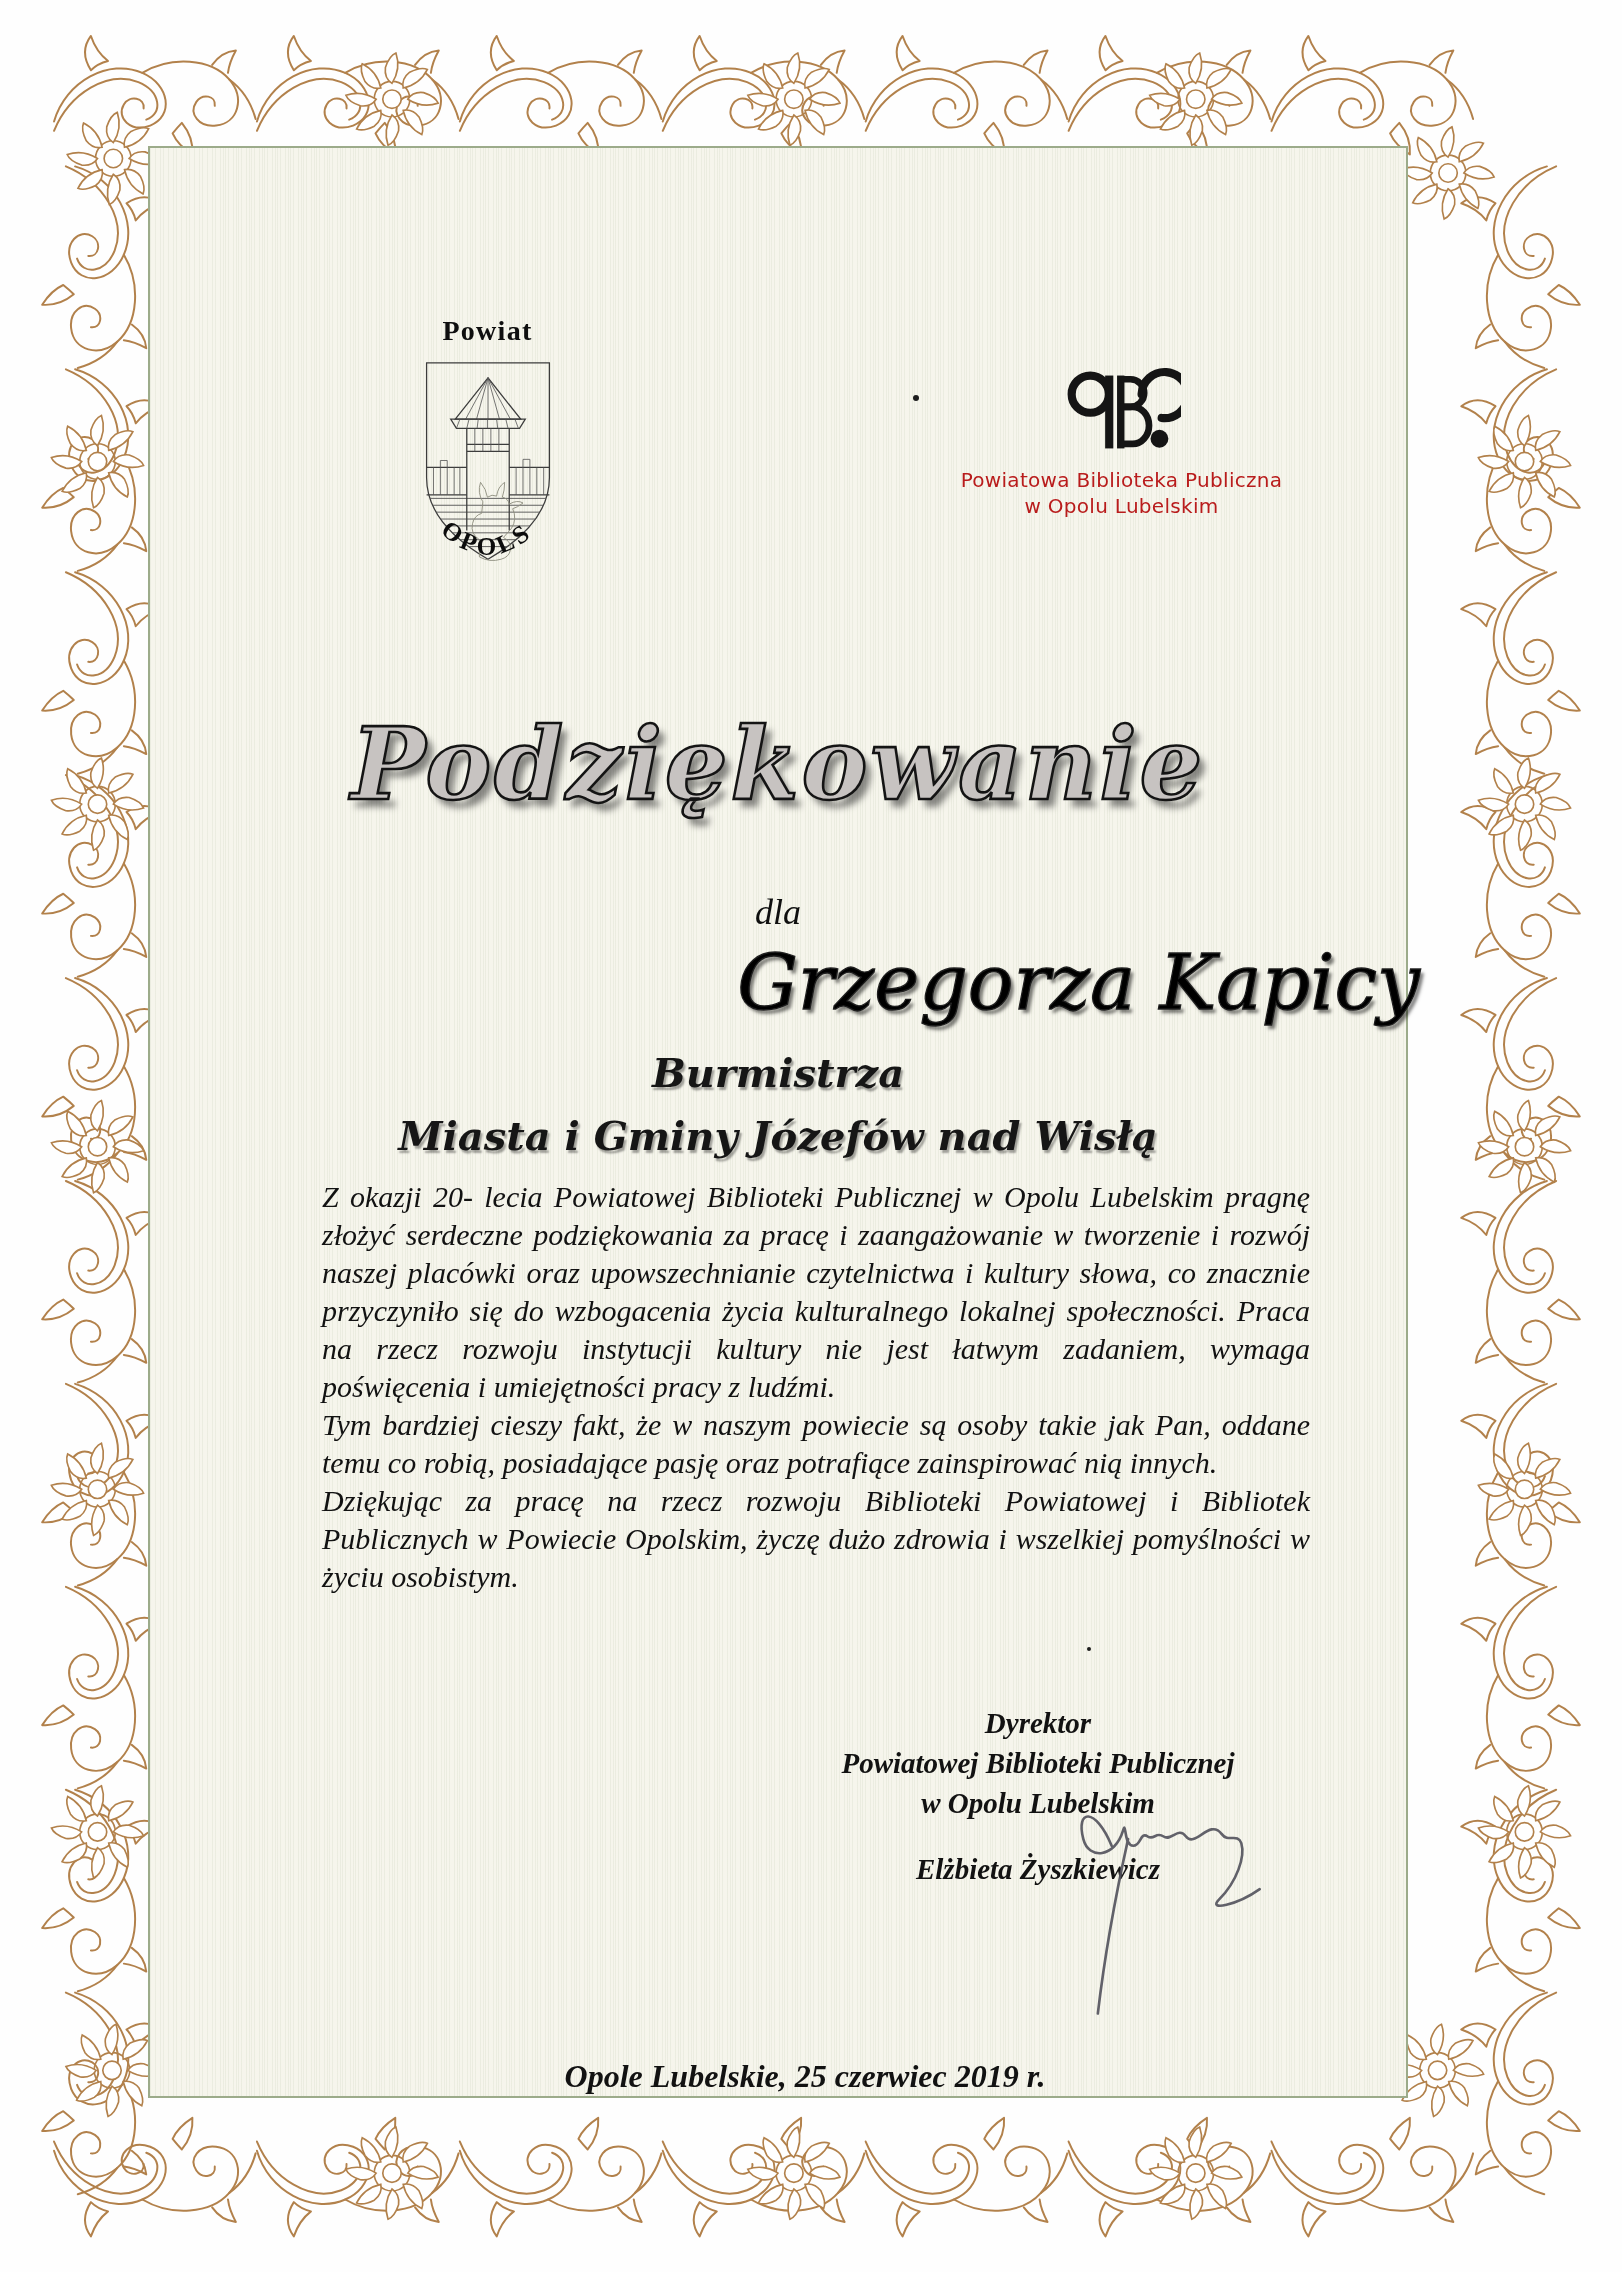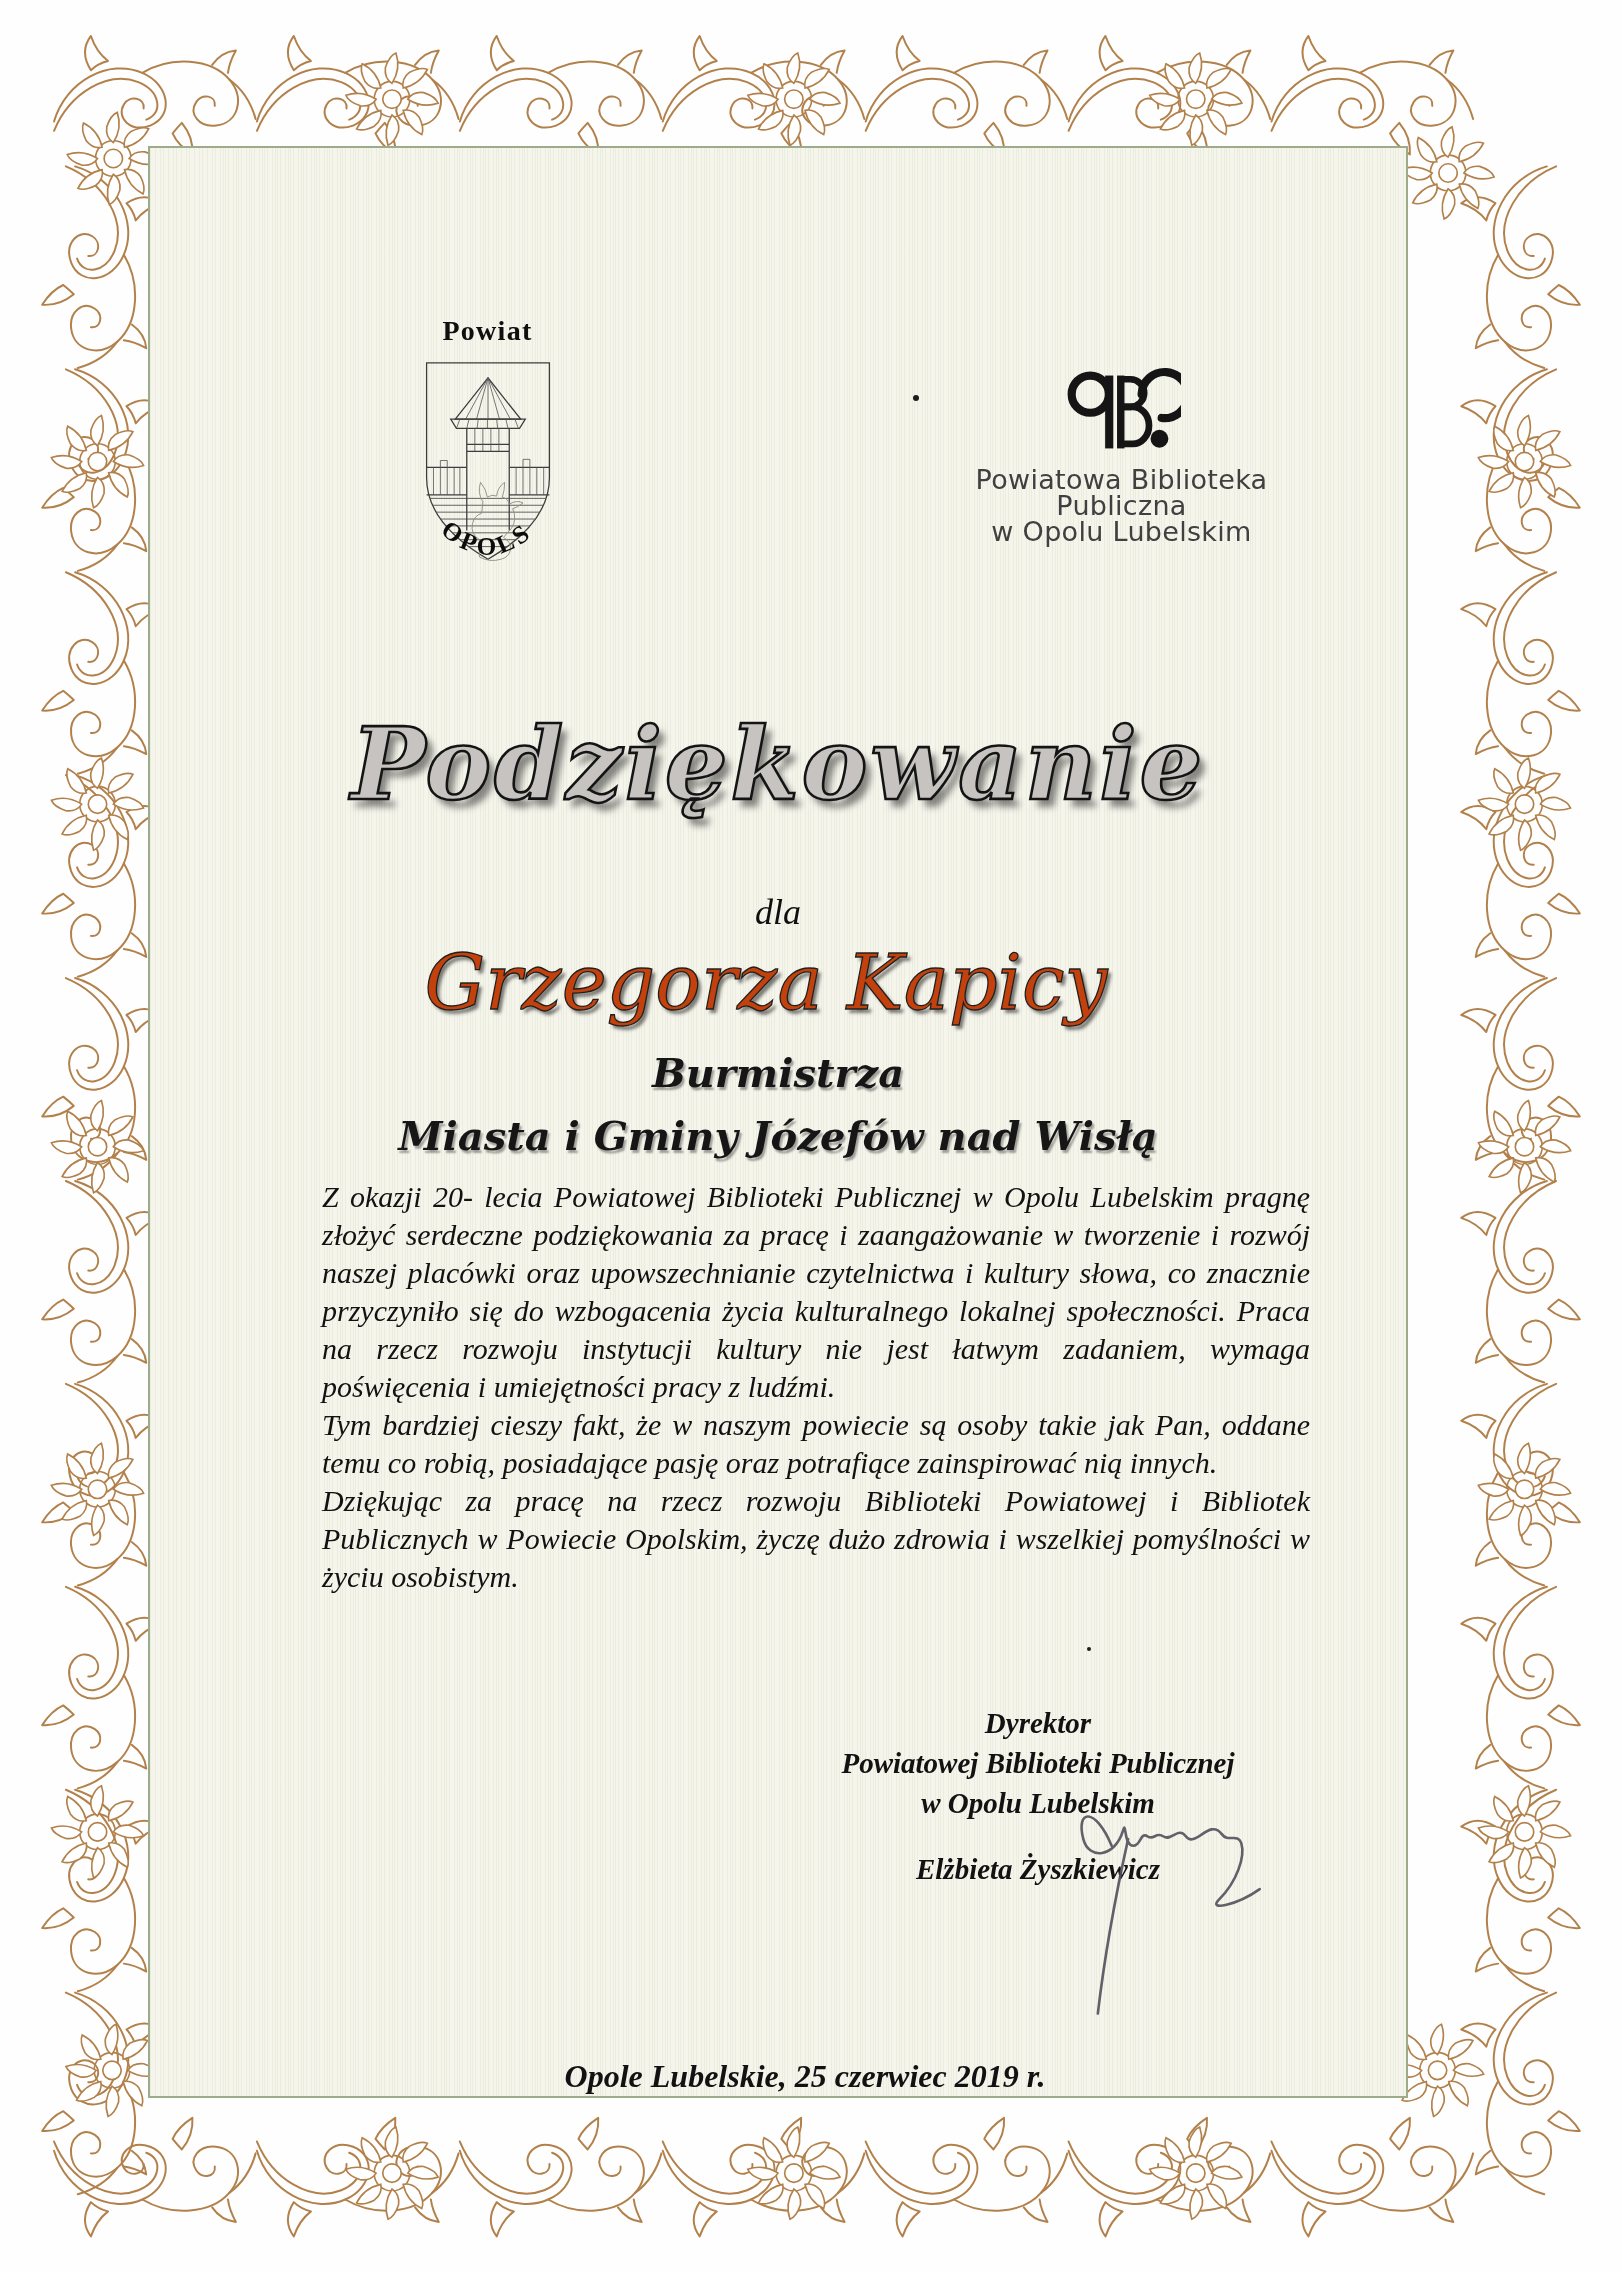--- a/index.html
+++ b/index.html
@@ -11,30 +11,30 @@
          background-image:repeating-linear-gradient(90deg, rgba(140,160,120,0.10) 0 0.7px, rgba(0,0,0,0) 0.7px 2.6px);
          border:2px solid #9cab8a;box-sizing:border-box;}
   
   .frame{left:0;top:0;width:1622px;height:2273px;}
   
   .powiat{left:392px;top:315px;width:191px;text-align:center;}
   .powiat-label{font-weight:700;font-size:28px;color:#0f0f0f;letter-spacing:1.3px;font-family:"Liberation Serif",serif;}
   .powiat svg{display:block;margin:5.3px auto 0 auto;}
   .pbp{left:957px;top:361px;width:329px;text-align:center;}
   .pbp svg{display:block;margin:0 auto 6.6px auto;}
-  .pbp-line{font-family:"DejaVu Sans",sans-serif;font-size:27px;line-height:26px;color:#404040;letter-spacing:0.3px;}
+  .pbp-line{font-family:"DejaVu Sans",sans-serif;font-size:20px;line-height:26px;color:#b91c1c;letter-spacing:0.3px;}
   .speck{position:absolute;background:#1d1d1d;border-radius:50%;}
   
   .title{left:148px;top:706px;width:1260px;text-align:center;
          font-family:"DejaVu Serif",serif;font-style:italic;font-weight:700;font-size:99px;
          color:#c7c3c1;-webkit-text-stroke:2.6px #141414;letter-spacing:2.6px;
          text-shadow:6.6px 8px 6px rgba(45,45,45,0.55);}
   .dla{left:148px;top:891px;width:1260px;text-align:center;font-style:italic;font-size:36px;color:#0f0f0f;}
-  .recipient-name{left:136px;top:938px;width:1260px;text-align:center;
-         font-family:"DejaVu Serif",serif;font-style:italic;font-size:76px;color:#c2410c;
+  .recipient-name{left:160px;top:938px;width:1260px;text-align:right;
+         font-family:"DejaVu Serif",serif;font-style:italic;font-size:76px;color:#000000;
          -webkit-text-stroke:1.3px #1f1f1f;text-shadow:3.3px 4px 3.3px rgba(0,0,0,0.5);}
   .role{left:148px;width:1260px;text-align:center;font-family:"DejaVu Serif",serif;
         font-style:italic;font-weight:700;font-size:40px;color:#161616;
         text-shadow:2px 2.6px 2px rgba(0,0,0,0.35);}
   .role1{top:1049px;} .role2{top:1112px;}
   
   .bodytext{left:322px;top:1178px;width:988px;text-align:justify;
             font-style:italic;font-size:30px;line-height:38px;color:#121212;}
   .bodytext p{margin:0;}
   

